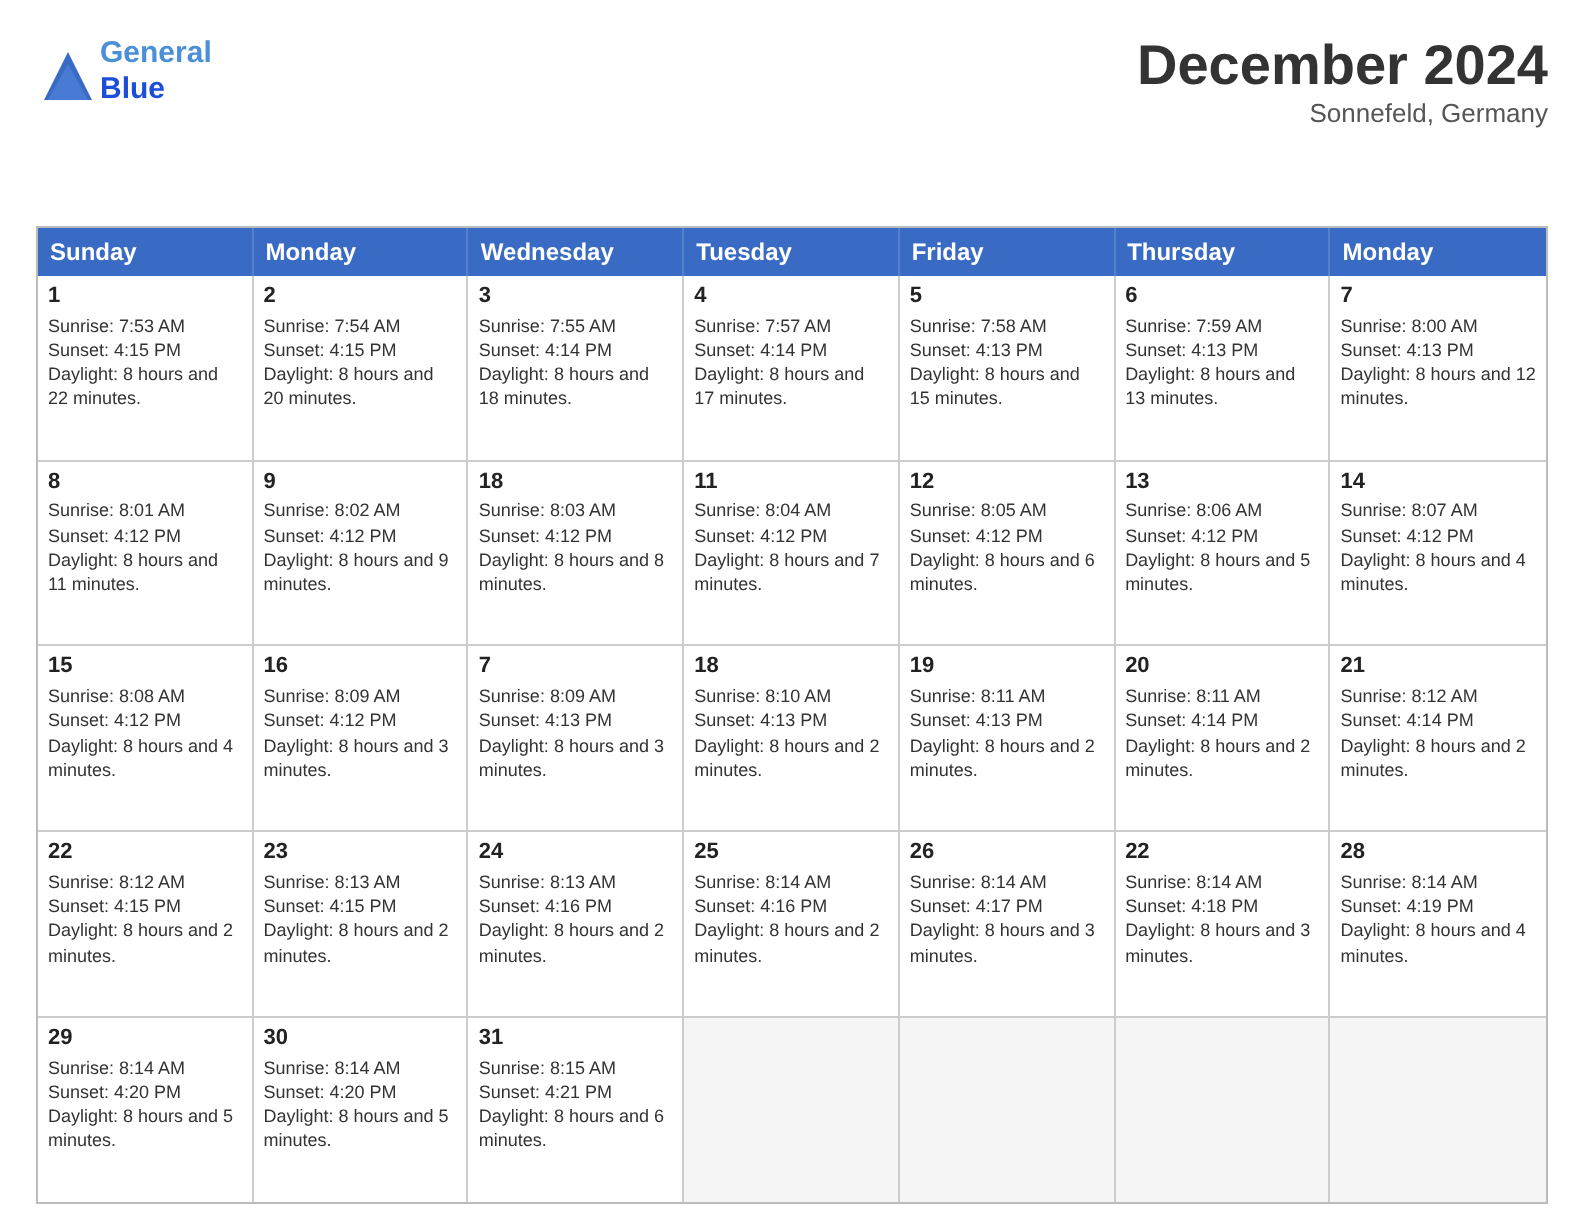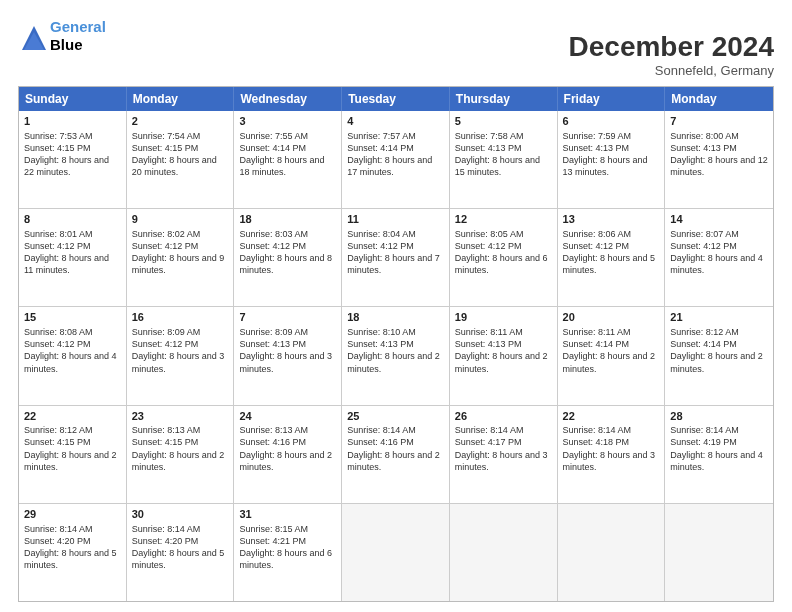--- a/index.html
+++ b/index.html
@@ -43,21 +43,20 @@
       position: relative;
     }
     .title-area {
       text-align: right;
     }
     .month-title {
       font-size: 28px;
       font-weight: bold;
       color: #333;
       line-height: 1.1;
-      margin-top: 14px;
     }
     .subtitle {
       font-size: 13px;
       color: #555;
     }
     .calendar {
       flex: 1;
       display: flex;
       flex-direction: column;
     }
@@ -99,53 +98,54 @@
     .cal-cell.empty { background: #f5f5f5; }
     .day-num {
       font-size: 11px;
       font-weight: bold;
       color: #222;
       display: block;
       margin-bottom: 1px;
     }
     .outer-border {
       border: 1px solid #bbb;
+      margin-top: 41px;
     }
   </style>
 </head>
 <body>
 
 <div class="page">
   <div class="header">
     <div class="logo">
       <div class="logo-icon">
         <svg width="32" height="32" viewBox="0 0 32 32">
           <polygon points="16,4 28,28 4,28" fill="#3a6bc4"></polygon>
           <polygon points="16,10 26,28 6,28" fill="#5a8be4" opacity="0.5"></polygon>
         </svg>
       </div>
       <div class="logo-text">
         <div><span>General</span></div>
-        <div><span style="color:#000000">Blue</span></div>
+        <div><span style="color:#1d4ed8">Blue</span></div>
       </div>
     </div>
     <div class="title-area">
       <div class="month-title">December 2024</div>
       <div class="subtitle">Sonnefeld, Germany</div>
     </div>
   </div>
 
   <div class="calendar outer-border">
     <div class="cal-header" id="cal-header">
         <div class="cal-header-cell">Sunday</div>
         <div class="cal-header-cell">Monday</div>
         <div class="cal-header-cell">Wednesday</div>
         <div class="cal-header-cell">Tuesday</div>
+        <div class="cal-header-cell">Friday</div>
         <div class="cal-header-cell">Thursday</div>
-        <div class="cal-header-cell">Friday</div>
         <div class="cal-header-cell">Monday</div>
       </div>
     <div class="cal-body" id="cal-body">
         <div class="cal-row">
           <div class="cal-cell"><span class="day-num">1</span><span>Sunrise: 7:53 AM</span><br><span>Sunset: 4:15 PM</span><br><span>Daylight: 8 hours and 22 minutes.</span></div>
           <div class="cal-cell"><span class="day-num">2</span><span>Sunrise: 7:54 AM</span><br><span>Sunset: 4:15 PM</span><br><span>Daylight: 8 hours and 20 minutes.</span></div>
           <div class="cal-cell"><span class="day-num">3</span><span>Sunrise: 7:55 AM</span><br><span>Sunset: 4:14 PM</span><br><span>Daylight: 8 hours and 18 minutes.</span></div>
           <div class="cal-cell"><span class="day-num">4</span><span>Sunrise: 7:57 AM</span><br><span>Sunset: 4:14 PM</span><br><span>Daylight: 8 hours and 17 minutes.</span></div>
           <div class="cal-cell"><span class="day-num">5</span><span>Sunrise: 7:58 AM</span><br><span>Sunset: 4:13 PM</span><br><span>Daylight: 8 hours and 15 minutes.</span></div>
           <div class="cal-cell"><span class="day-num">6</span><span>Sunrise: 7:59 AM</span><br><span>Sunset: 4:13 PM</span><br><span>Daylight: 8 hours and 13 minutes.</span></div>

